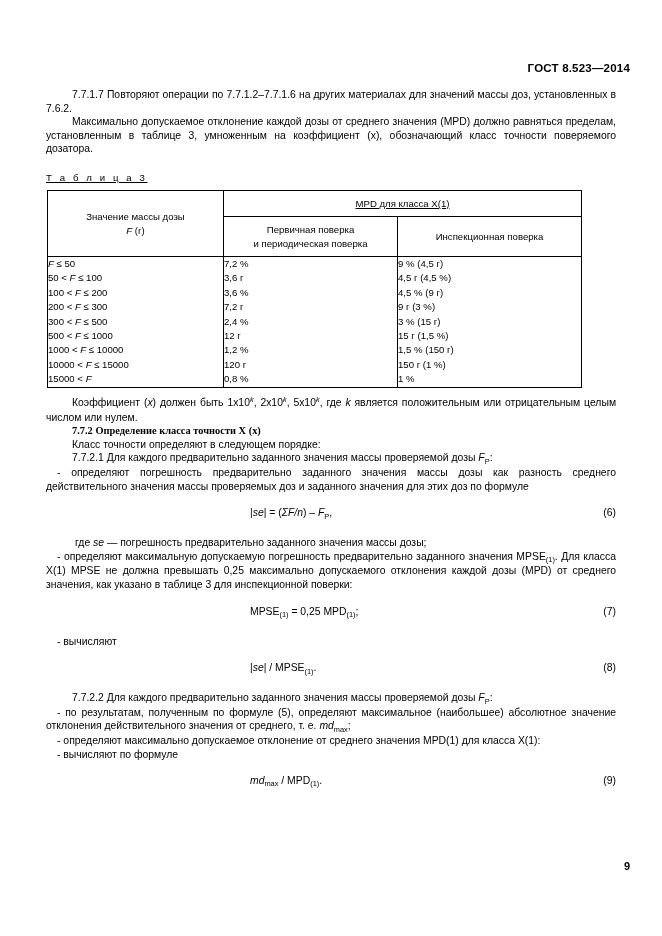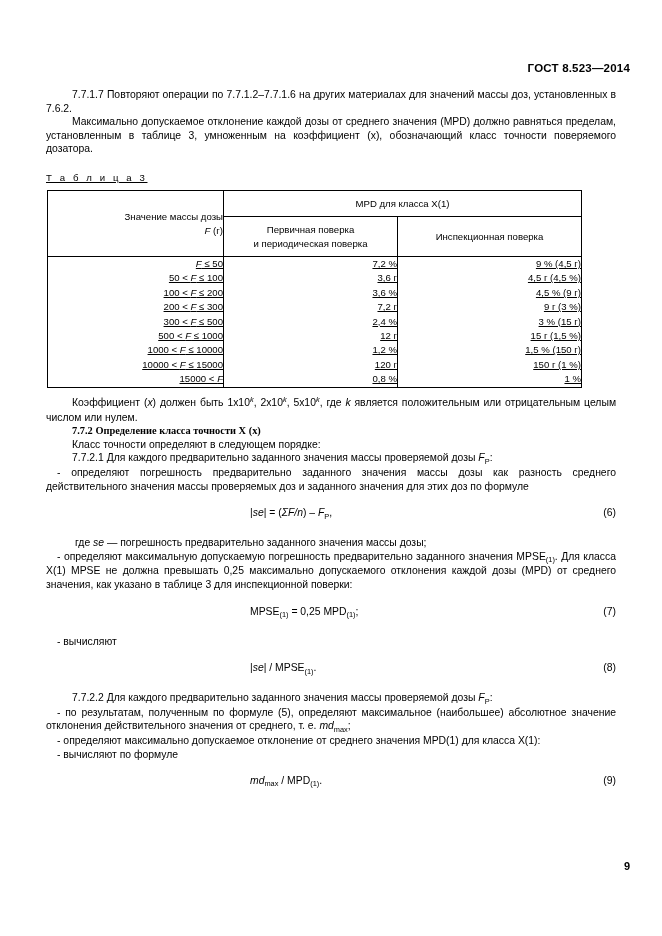--- a/index.html
+++ b/index.html
@@ -86,48 +86,48 @@
     font-size: 9.6px;
     table-layout: fixed;
   }
   table.t3 td, table.t3 th {
     border: 1px solid #000;
     font-weight: normal;
     padding: 0;
   }
   table.t3 .outer-top { border-top: 1.6px solid #000; }
   .hd-left {
-    text-align: right;
+    text-align: center;
     vertical-align: middle;
     height: 64px;
     line-height: 14px;
     border-bottom: 1.8px solid #000 !important;
     border-left: 1.6px solid #000 !important;
   }
   .hd-span {
     text-align: center;
     vertical-align: middle;
     height: 25px;
     border-right: 1.6px solid #000 !important;
+    text-decoration: underline;
   }
   .hd-sub {
     text-align: center;
     vertical-align: middle;
     height: 39px;
     line-height: 13.4px;
     border-bottom: 1.8px solid #000 !important;
   }
   .hd-sub.last { border-right: 1.6px solid #000 !important; }
   .body-cell {
     vertical-align: top;
     padding: 7px 0 9px 0;
-    text-align: right;
+    text-align: left;
     line-height: 14.4px;
     border-bottom: 1.6px solid #000 !important;
-    text-decoration: underline;
   }
   .body-cell.first { border-left: 1.6px solid #000 !important; }
   .body-cell.last { border-right: 1.6px solid #000 !important; }
   .body-cell div { white-space: nowrap; }
 
   
   .formula-row {
     position: relative;
     font-size: 10.4px;
     height: 15px;

